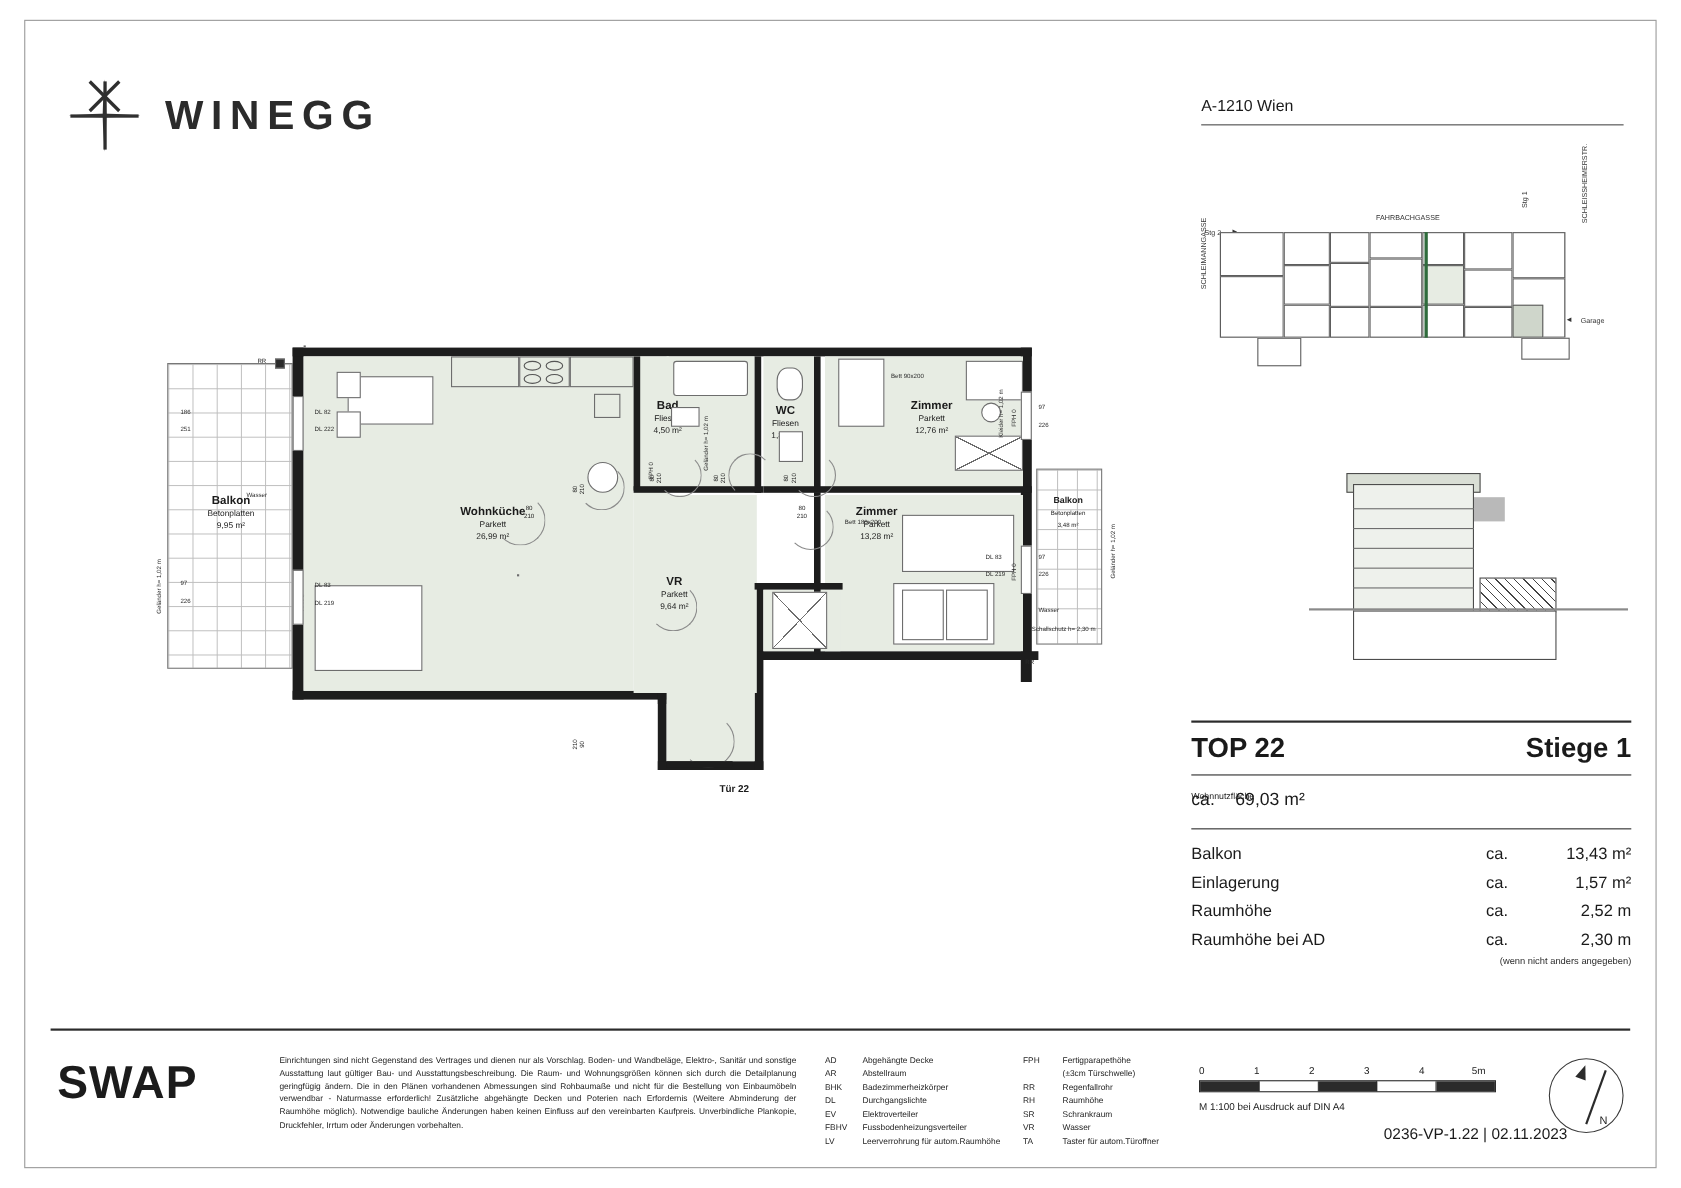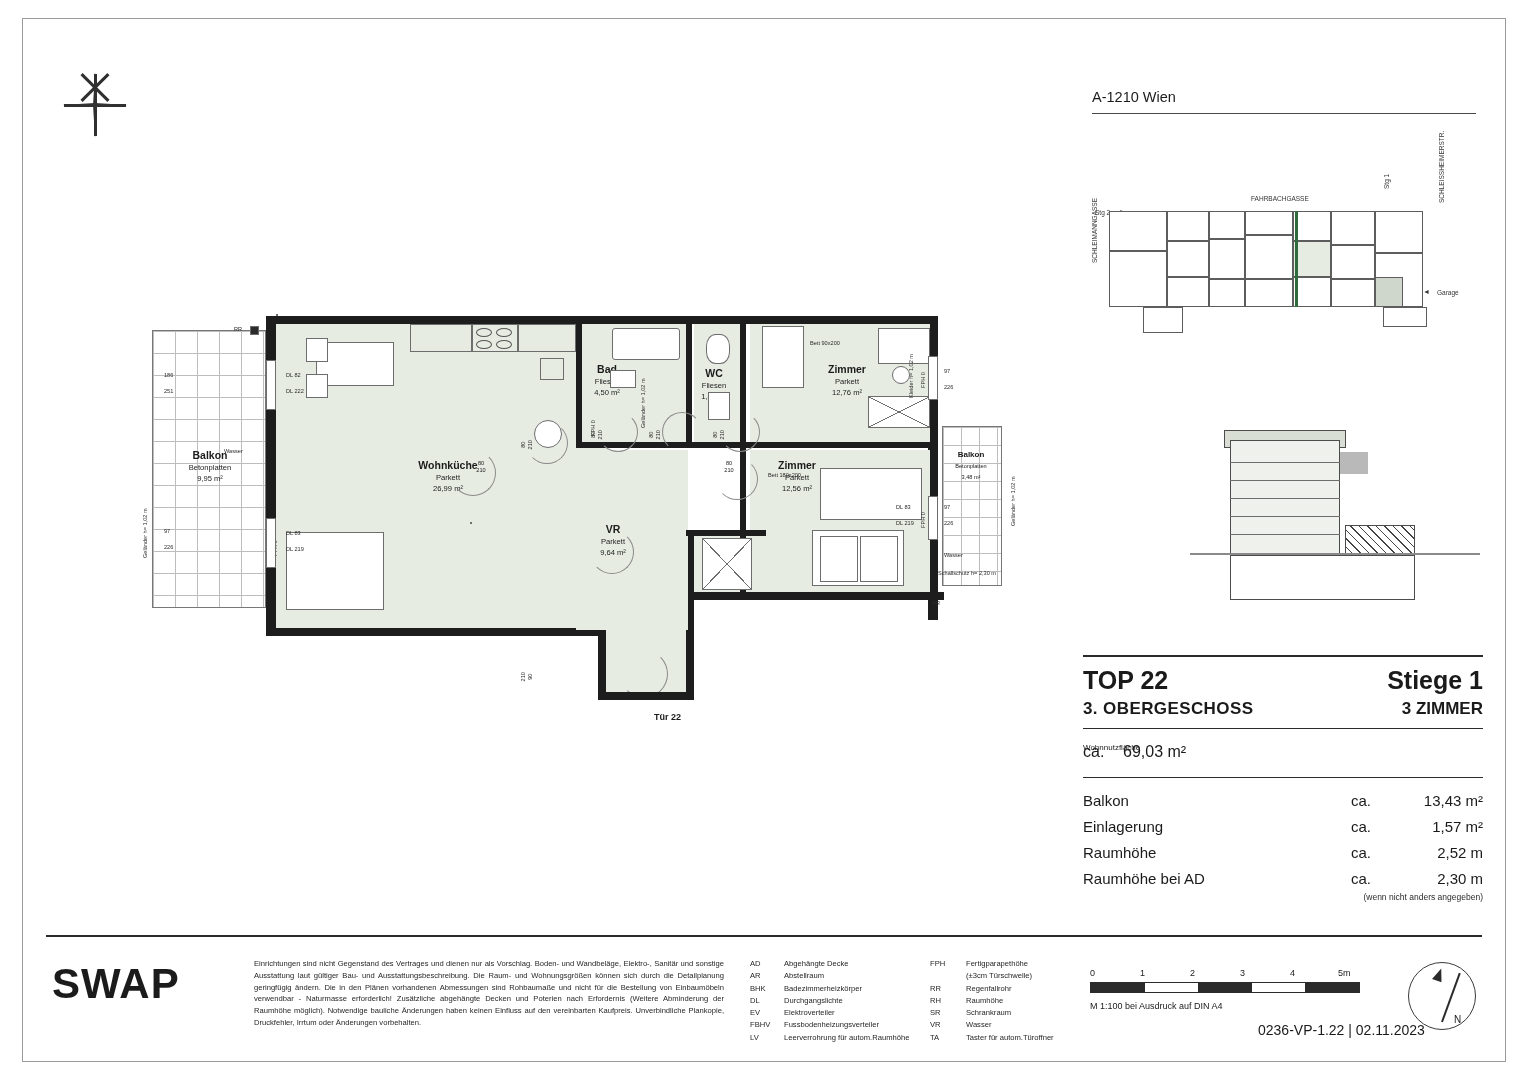--- a/index.html
+++ b/index.html
@@ -141,20 +141,21 @@
 
 <div class="page-frame"></div>
 
 <div class="logo-wrap">
   <div class="star">
     <div class="s1"></div>
       <div class="s2"></div>
       <div class="d1"></div>
       <div class="d2"></div>
   </div>
+  <div class="brand">WINEGG</div>
 </div>
 
 <div class="addr">
   <div class="addr-sub">A-1210 Wien</div>
   <div class="addr-rule"></div>
 </div>
 
 <div class="keyplan">
   <div class="kp-label" style="left:168px; top:10px;">FAHRBACHGASSE</div>
   <div class="kp-label" style="left:12px; top:24px;">Stg 2</div>
@@ -204,24 +205,20 @@
   <div class="elev-ground"></div>
   <div class="elev-base"></div>
 </div>
 
 <div class="topblock">
   <div class="tb-rule"></div>
   <div class="tb-row1">
     <div class="tb-top">TOP 22</div>
     <div class="tb-stiege">Stiege 1</div>
   </div>
-  <div class="tb-row2">
-    <div class="tb-og">3. OBERGESCHOSS</div>
-    <div class="tb-zimmer">3 ZIMMER</div>
-  </div>
   <div class="tb-rule2"></div>
   <div class="tb-area">
     <div class="lbl">Wohnnutzfläche</div>
     <div class="val">
       <div class="ca">ca.</div>
       <div class="num">69,03 m²</div>
     </div>
   </div>
   <div class="tb-rule3"></div>
   <div class="tb-list">
@@ -322,21 +319,21 @@
     <span class="p">1,86 m²</span>
   </div>
   <div class="lbl" style="left:684px; top:62px; width:86px;">
     <b>Zimmer</b><br>
     <span class="p">Parkett</span><br>
     <span class="p">12,76 m²</span>
   </div>
   <div class="lbl" style="left:634px; top:158px; width:86px;">
     <b>Zimmer</b><br>
     <span class="p">Parkett</span><br>
-    <span class="p">12,56 m²</span>
+    <span class="p">13,28 m²</span>
   </div>
   <div class="lbl" style="left:450px; top:222px; width:86px;">
     <b>VR</b><br>
     <span class="p">Parkett</span><br>
     <span class="p">9,64 m²</span>
   </div>
   <div class="lbl" style="left:568px; top:240px; width:72px;">
     <b>AR</b><br>
     <span class="p">Parkett</span><br>
     <span class="p">2,66 m²</span>

